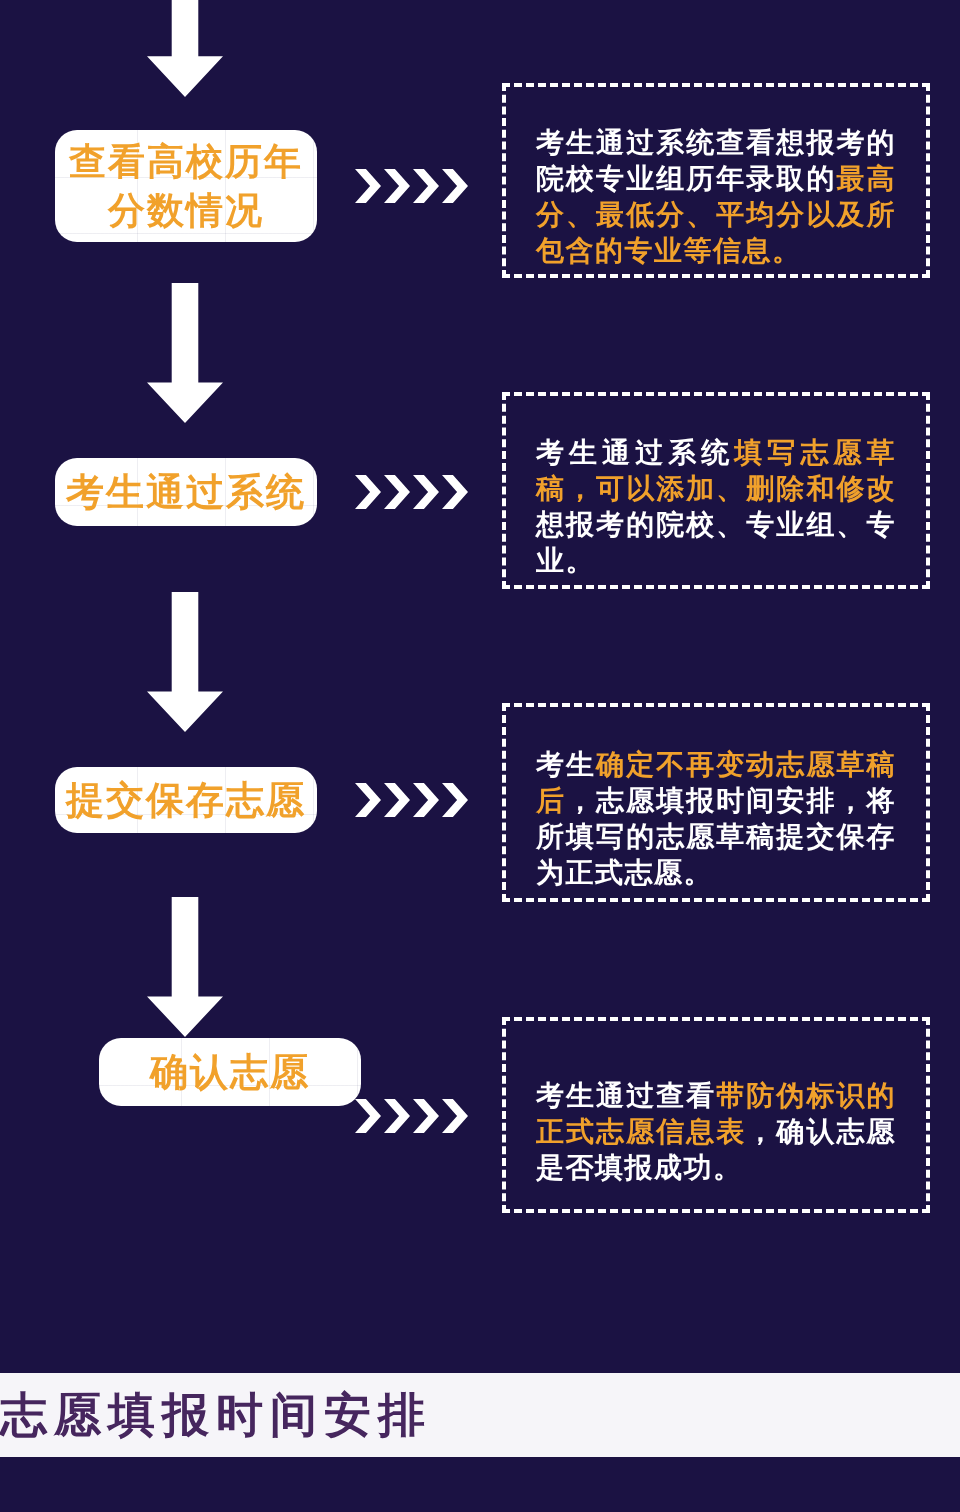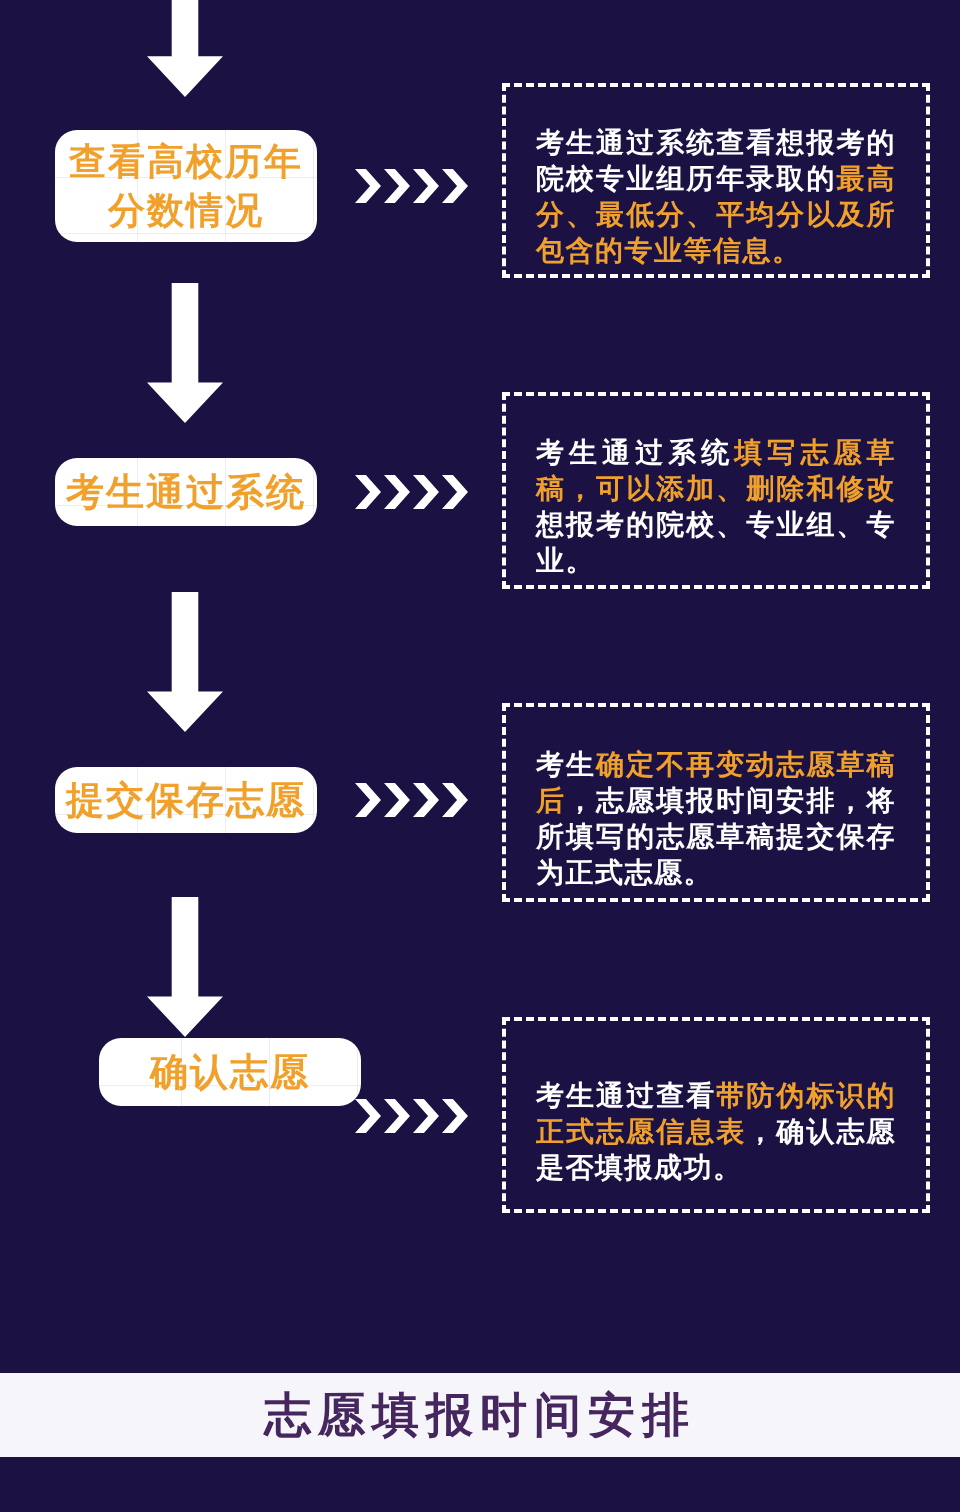--- a/index.html
+++ b/index.html
@@ -99,21 +99,21 @@
     text-align:justify;
     width:100%;
     margin-top:33px;
   }
   .step-desc .hl{color:var(--accent);}
 
   
   .banner{
     position:absolute;left:0;top:1373px;width:960px;height:84px;
     background:var(--banner-bg);
-    display:flex;align-items:center;justify-content:center;
+    display:flex;align-items:center;
   }
   .banner-title{
     color:var(--banner-text-color);
     font-size:47px;
     font-weight:bold;
     letter-spacing:7px;
     white-space:nowrap;
   }
 </style>
 </head>

